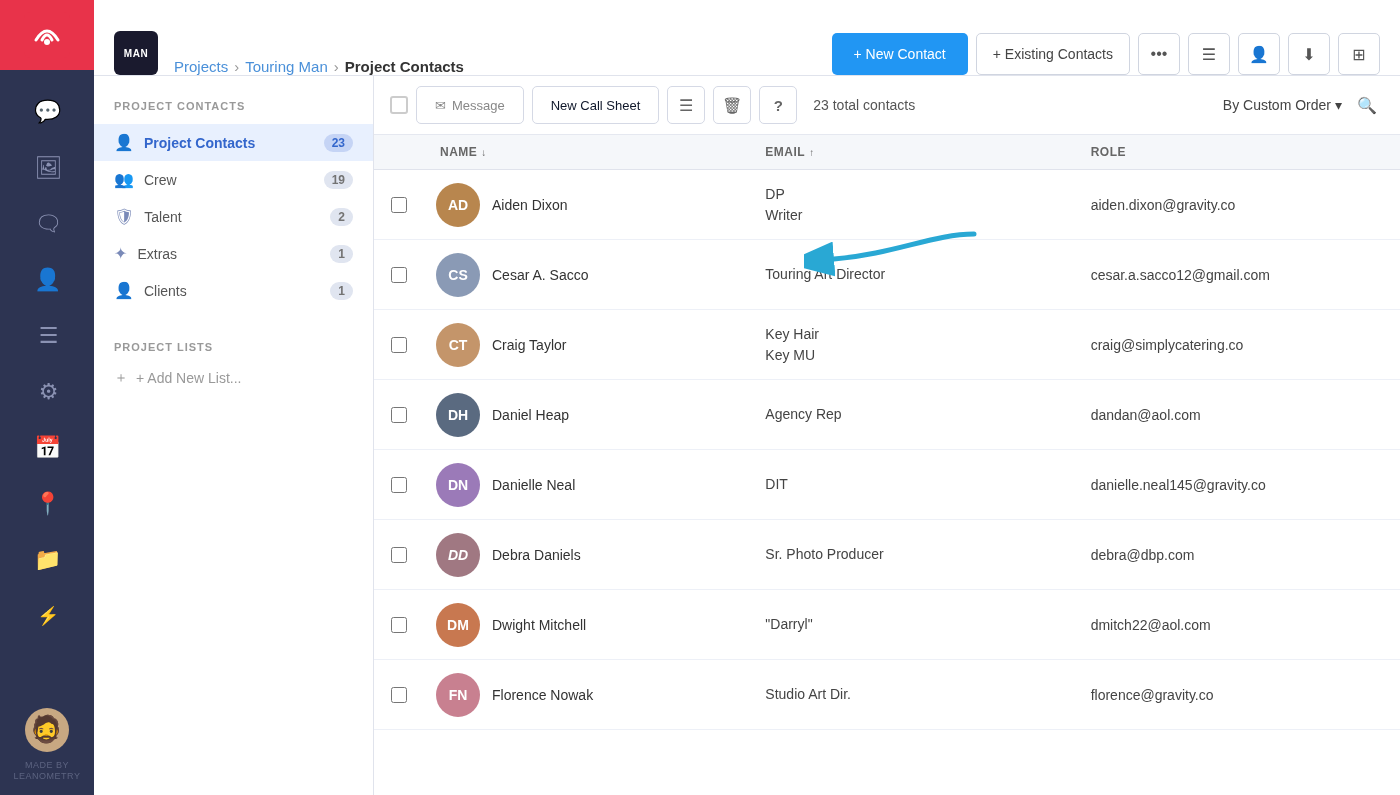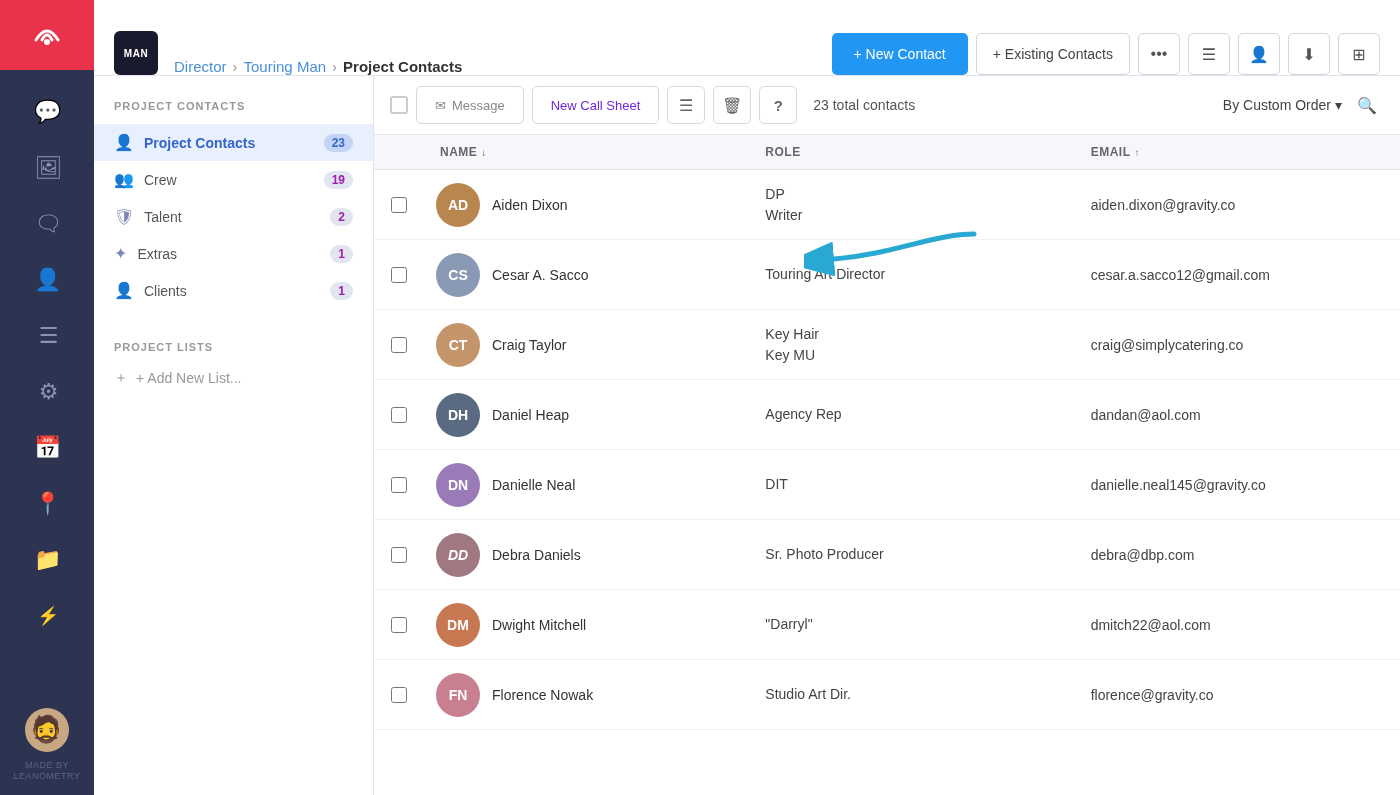--- a/index.html
+++ b/index.html
@@ -197,21 +197,21 @@
     .sidebar-item.active { background: #e8f0fe; color: #3366cc; font-weight: 600; }
     .sidebar-item-icon { font-size: 16px; color: #7a8ab8; }
     .sidebar-item.active .sidebar-item-icon { color: #3366cc; }
     .sidebar-item-label { flex: 1; }
     .sidebar-badge {
       background: #e0e5f0;
       border-radius: 10px;
       padding: 2px 8px;
       font-size: 12px;
       font-weight: 600;
-      color: #a21caf;
+      color: #737373;
     }
     .sidebar-item.active .sidebar-badge { background: #c5d4f5; color: #3366cc; }
     .sidebar-lists-title {
       font-size: 11px;
       font-weight: 700;
       color: #999;
       letter-spacing: 1px;
       padding: 12px 20px 8px;
       text-transform: uppercase;
     }
@@ -264,21 +264,21 @@
       align-items: center;
       gap: 6px;
     }
     .btn-call-sheet {
       background: #fff;
       border: 1px solid #d5d9e5;
       border-radius: 5px;
       padding: 0 18px;
       height: 38px;
       font-size: 13px;
-      color: #6d28d9;
+      color: #0f172a;
       cursor: pointer;
     }
     .btn-filter {
       background: #fff;
       border: 1px solid #d5d9e5;
       border-radius: 5px;
       width: 38px;
       height: 38px;
       display: flex;
       align-items: center;
@@ -485,21 +485,21 @@
   </div>
 </div>
 
 <div class="main-container">
 
   <div class="top-header">
     <div class="project-logo">
       <span style="font-size:10px; font-weight:bold; color:#fff; letter-spacing:0.5px;">MAN</span>
     </div>
     <div class="breadcrumb">
-      <span>Director</span>
+      <span>Projects</span>
       <span class="separator">›</span>
       <span>Touring Man</span>
       <span class="separator">›</span>
       <span class="current">Project Contacts</span>
     </div>
     <div class="header-actions">
       <button class="btn-new-contact">+ New Contact</button>
       <button class="btn-existing">+ Existing Contacts</button>
       <div class="btn-icon">•••</div>
       <div class="btn-icon">☰</div>
@@ -592,25 +592,25 @@
         </div>
       </div>
 
       <div class="table-header">
         <div></div>
         <div class="th">
           <span>NAME</span>
           <span class="sort-icon">↓</span>
         </div>
         <div class="th">
-          <span>ROLE</span>
-        </div>
-        <div class="th">
           <span>EMAIL</span>
           <span class="sort-icon">↑</span>
+        </div>
+        <div class="th">
+          <span>ROLE</span>
         </div>
       </div>
 
       <div class="contacts-table">
 
         <div class="contact-row">
           <div class="row-checkbox">
             <input type="checkbox" style="">
           </div>
           <div class="contact-name-cell">

